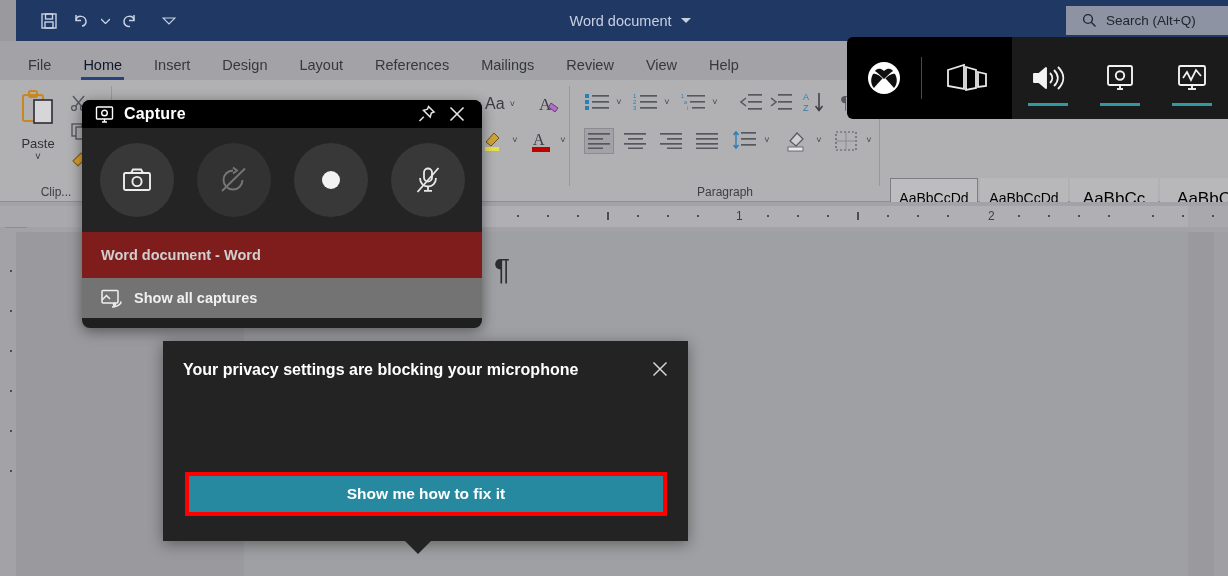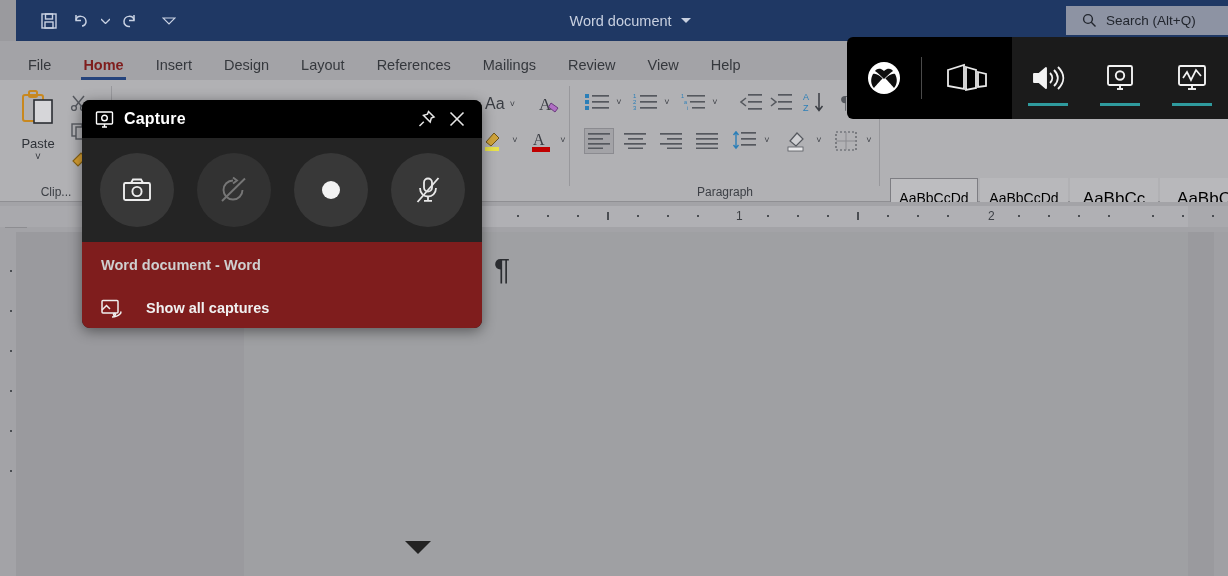--- a/index.html
+++ b/index.html
@@ -36,21 +36,21 @@
   .search-box .lbl { color: #22262e; font-size: 13.5px; }
 
   .ribbon-tabs {
     position: absolute; left: 0; top: 41px; width: 1228px; height: 39px;
     background: #a3a3a7; display: flex; align-items: flex-end; padding-left: 14px; gap: 4px;
   }
   .tab {
     padding: 0 14px 8px 14px; font-size: 14.5px; color: #35383d;
     position: relative; line-height: 1; margin-top: 12px;
   }
-  .tab.active { color: #7f1d1d; font-weight: 700; }
+  .tab.active { color: #0f172a; font-weight: 400; }
   .tab.active::after {
     content: ""; position: absolute; left: 12px; right: 12px; bottom: 0; height: 3px;
     background: #25447c;
   }
 
   .ribbon-body {
     position: absolute; left: 0; top: 80px; width: 1228px; height: 122px;
     background: #b1b1b4; border-bottom: 1px solid #8f8f93;
   }
   .grp { position: absolute; top: 0; height: 122px; }
@@ -130,21 +130,21 @@
     width: 40px; height: 3px; background: #2f9b9e;
   }
 
   
   .capture-panel {
     position: absolute; left: 82px; top: 100px; width: 400px; height: 228px;
     border-radius: 8px; overflow: hidden; background: #1f1f1f;
     box-shadow: 0 3px 14px rgba(0,0,0,.45);
   }
   .cap-header {
-    height: 38px; background: #000; display: flex; align-items: center; padding: 0 10px 0 13px;
+    height: 28px; background: #000; display: flex; align-items: center; padding: 0 10px 0 13px;
   }
   .cap-title { color: #fff; font-size: 16px; font-weight: 700; margin-left: 10px; letter-spacing: .2px; }
   .cap-header-spacer { flex: 1; }
   .cap-hdr-btn { width: 30px; height: 30px; display:flex; align-items:center; justify-content:center; }
   .cap-buttons {
     height: 104px; display: flex; align-items: center; justify-content: space-around;
     background: #242424; padding: 0 6px;
   }
   .cap-circle-wrap { position: relative; width: 92px; height: 92px; display:flex; align-items:center; justify-content:center; }
   .cap-circle {
@@ -154,21 +154,21 @@
   .cap-circle.dim { background: #323232; }
   .cap-highlight {
     position: absolute; left: 0; top: 0; width: 92px; height: 92px;
     border: 4px solid #fe0000; background: #1b1b1b; z-index: -1;
   }
   .cap-subtitle {
     height: 46px; background: #7f1d1d; display: flex; align-items: center;
     padding-left: 19px; color: #cfcfcf; font-size: 14.5px; font-weight: 600;
   }
   .cap-footer {
-    height: 40px; background: #7f1d1d; display: flex; align-items: center; gap: 24px;
+    height: 40px; background: #737373; display: flex; align-items: center; gap: 12px;
     padding-left: 19px; color: #f0f0f0; font-size: 14.5px; font-weight: 700;
   }
 
   
   .toast {
     position: absolute; left: 163px; top: 341px; width: 525px; height: 200px;
     background: #232323; box-shadow: 0 3px 14px rgba(0,0,0,.4);
   }
   .toast-msg {
     position: absolute; left: 20px; top: 20px; right: 60px;
@@ -655,15 +655,28 @@
       <svg width="21" height="19" viewBox="0 0 21 19" fill="none" stroke="#f0f0f0" stroke-width="1.5">
         <rect x="1" y="1.5" width="16" height="12.5" rx="1"></rect>
         <path d="M1 11 L5.5 6.5 L9 10"></path>
         <path d="M11 18 C 14 18, 17 17, 19.5 14.5 C 20 14, 20 13 19.5 12.5"></path>
         <circle cx="13.5" cy="15.5" r="1"></circle>
       </svg>
       <span>Show all captures</span>
     </div>
   </div>
 
+  <div class="toast">
+    <div class="toast-msg">Your privacy settings are blocking your microphone</div>
+    <div class="toast-close">
+      <svg width="20" height="20" viewBox="0 0 20 20" fill="none" stroke="#d8d8d8" stroke-width="1.5">
+        <path d="M3.5 3.5 L16.5 16.5"></path>
+          <path d="M16.5 3.5 L3.5 16.5"></path>
+      </svg>
+    </div>
+    <div class="toast-action-wrap">
+      <div class="toast-action-hl"></div>
+      <div class="toast-action">Show me how to fix it</div>
+    </div>
+  </div>
   <div class="toast-arrow"></div>
 
 </div>
 
 </body></html>

